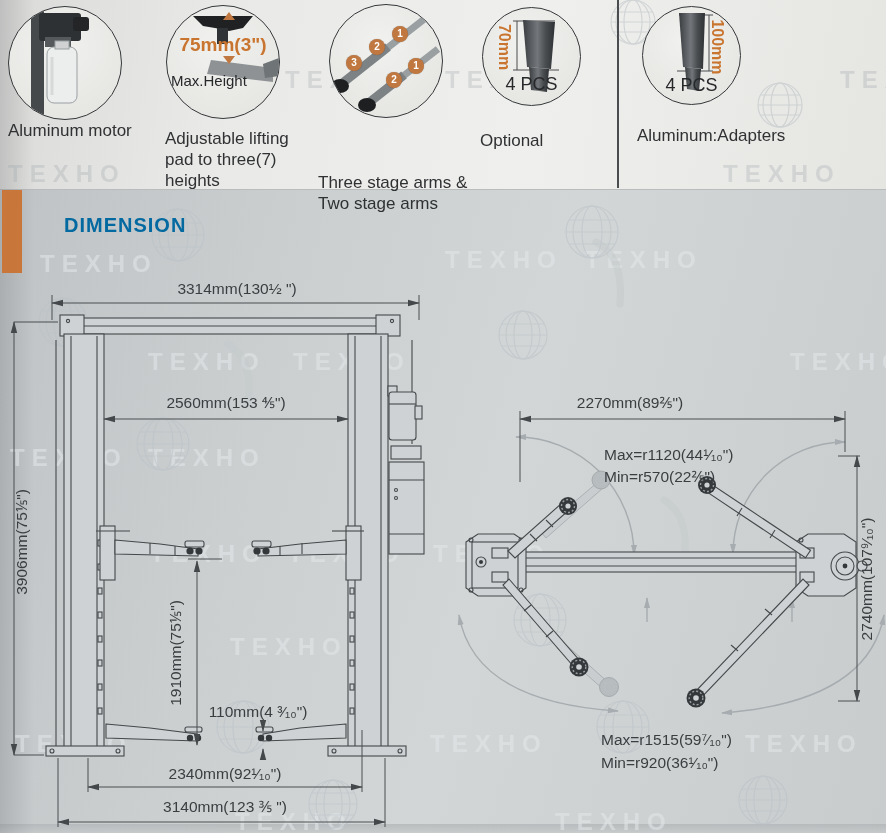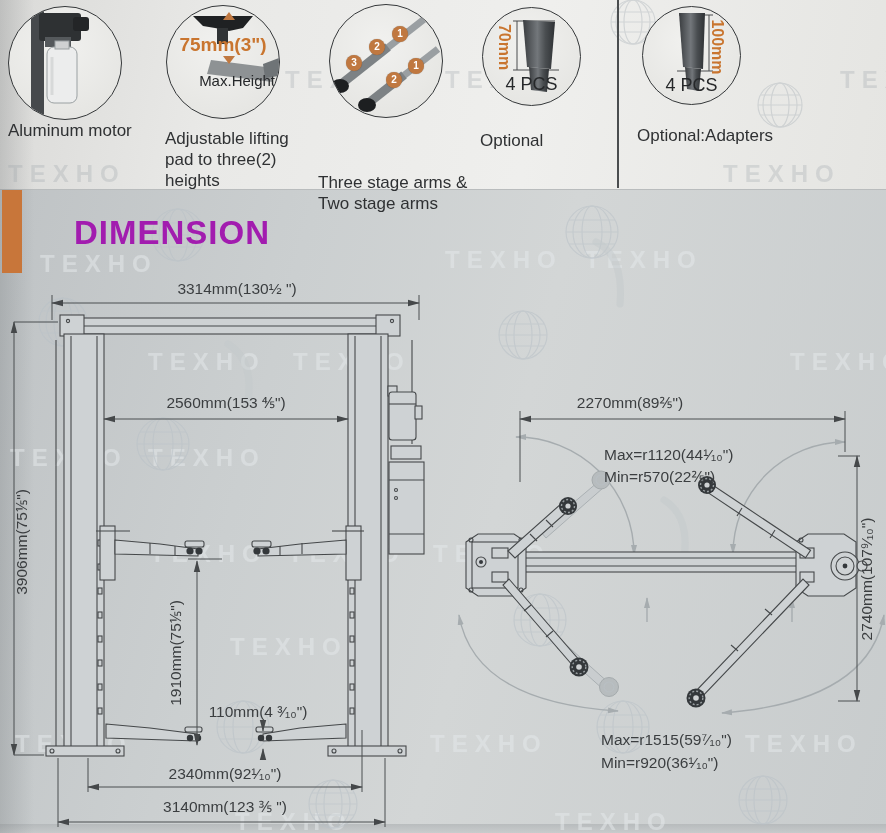--- a/index.html
+++ b/index.html
@@ -27,29 +27,29 @@
   .fcircle{position:absolute;border:1.6px solid #35383a;border-radius:50%;
            background:radial-gradient(circle at 45% 35%,#f1f1ef 0%,#e6e6e3 75%,#dfdfdc 100%);
            overflow:hidden;}
   .caption{position:absolute;z-index:2;color:#2f3133;font-size:17px;line-height:1.24;font-weight:500;}
   .divider-v{position:absolute;left:617px;top:0;width:1.5px;height:188px;background:#4a4d4f;z-index:2;}
   .orange{color:#c9752f;font-weight:bold;}
   .badge{position:absolute;width:16px;height:16px;border-radius:50%;background:#c07840;
          color:#fff;font-size:10px;font-weight:bold;line-height:16px;text-align:center;
          box-shadow:0 0 1px rgba(0,0,0,.4);}
   .pad-dim{position:absolute;left:4px;top:28px;width:104px;text-align:center;font-size:19px;}
-  .pad-note{position:absolute;left:4px;top:66px;width:104px;text-align:right;
+  .pad-note{position:absolute;left:4px;top:66px;width:104px;text-align:left;
             font-size:15px;color:#26282a;font-weight:500;}
   .rot-dim{position:absolute;width:70px;height:18px;text-align:center;font-size:16px;
            transform:rotate(90deg);}
   .qty{position:absolute;width:100%;text-align:center;font-size:18px;color:#26282a;font-weight:500;}
   
   .accent-bar{position:absolute;left:2px;top:190px;width:20px;height:83px;background:#c8763a;z-index:2;}
-  .dim-title{position:absolute;left:74px;top:214px;margin:0;z-index:2;color:#a21caf;
-             font-size:33px;font-weight:800;letter-spacing:1px;}
+  .dim-title{position:absolute;left:64px;top:214px;margin:0;z-index:2;color:#0369a1;
+             font-size:20px;font-weight:800;letter-spacing:1px;}
   .dimsvg{position:absolute;left:0;top:190px;z-index:2;}
   .dl{stroke:#4a4e50;stroke-width:1;fill:none;}
   .o{stroke:#45484a;stroke-width:1.1;fill:none;}
   .of{stroke:#45484a;stroke-width:1.1;fill:#ced2d4;}
   .dark{fill:#34383b;stroke:none;}
   .ghost{stroke:#aab0b3;stroke-width:1;fill:#c9cdcf;}
   .gpad{fill:#b7bcbe;stroke:#a5abad;}
   .arc{stroke:#a6acaf;stroke-width:1.4;fill:none;}
   .dtxt{fill:#3b3e40;font-size:15.5px;font-family:"Liberation Sans",sans-serif;}
 </style>
@@ -212,21 +212,21 @@
         <polygon points="26,10 86,10 76,22 62,25 48,22 36,20" fill="#1f2123"></polygon>
         <rect x="50" y="22" width="11" height="16" fill="#303335"></rect>
         <polygon points="44,54 106,62 106,76 40,68" fill="#8e9294"></polygon>
         <polygon points="96,58 112,52 112,70 98,72" fill="#6f7477"></polygon>
         <polygon points="62,6 68,14 56,14" fill="#c07840"></polygon>
         <polygon points="62,58 68,50 56,50" fill="#c07840"></polygon>
       </svg>
       <div class="pad-dim orange">75mm(3")</div>
       <div class="pad-note">Max.Height</div>
     </div>
-    <div class="caption" style="left:165px;top:128px;width:152px;">Adjustable lifting pad to three(2) heights</div>
+    <div class="caption" style="left:165px;top:128px;width:152px;">Adjustable lifting pad to three(7) heights</div>
   </div>
 
   <div class="feature">
     <div class="fcircle" style="left:329px;top:4px;width:112px;height:112px;">
       <svg width="112" height="112">
         <line x1="10" y1="80" x2="102" y2="8" stroke="#9a9fa2" stroke-width="7"></line>
         <line x1="10" y1="80" x2="58" y2="42" stroke="#7d8285" stroke-width="9"></line>
         <ellipse cx="10" cy="81" rx="9" ry="7" fill="#1d1f21"></ellipse>
         <line x1="36" y1="100" x2="108" y2="44" stroke="#9a9fa2" stroke-width="7"></line>
         <line x1="36" y1="100" x2="74" y2="70" stroke="#7d8285" stroke-width="9"></line>
@@ -269,21 +269,21 @@
       <svg width="97" height="97">
         <line x1="66" y1="8" x2="66" y2="64" stroke="#4a4d4f"></line>
         <line x1="36" y1="8" x2="70" y2="8" stroke="#4a4d4f"></line>
         <line x1="34" y1="64" x2="70" y2="64" stroke="#4a4d4f"></line>
         <polygon points="36,6 62,6 60,62 40,60" fill="url(#cyl)"></polygon>
         <polygon points="42,60 58,62 56,84 44,82" fill="url(#cyl)"></polygon>
       </svg>
       <span class="rot-dim orange" style="left:39px;top:31px;">100mm</span>
       <div class="qty" style="top:68px;">4 PCS</div>
     </div>
-    <div class="caption" style="left:637px;top:125px;width:180px;">Optional:Adapters</div>
+    <div class="caption" style="left:637px;top:125px;width:180px;">Aluminum:Adapters</div>
   </div>
 
   <div class="accent-bar"></div>
   <h1 class="dim-title">DIMENSION</h1>
 
   <svg class="dimsvg" width="886" height="643">
     <defs>
       <marker id="ah" markerWidth="12" markerHeight="8" refX="11" refY="4" orient="auto-start-reverse" markerUnits="userSpaceOnUse">
         <path d="M12,4 L0,0.8 L0,7.2 Z" fill="#45484a"></path>
       </marker>

